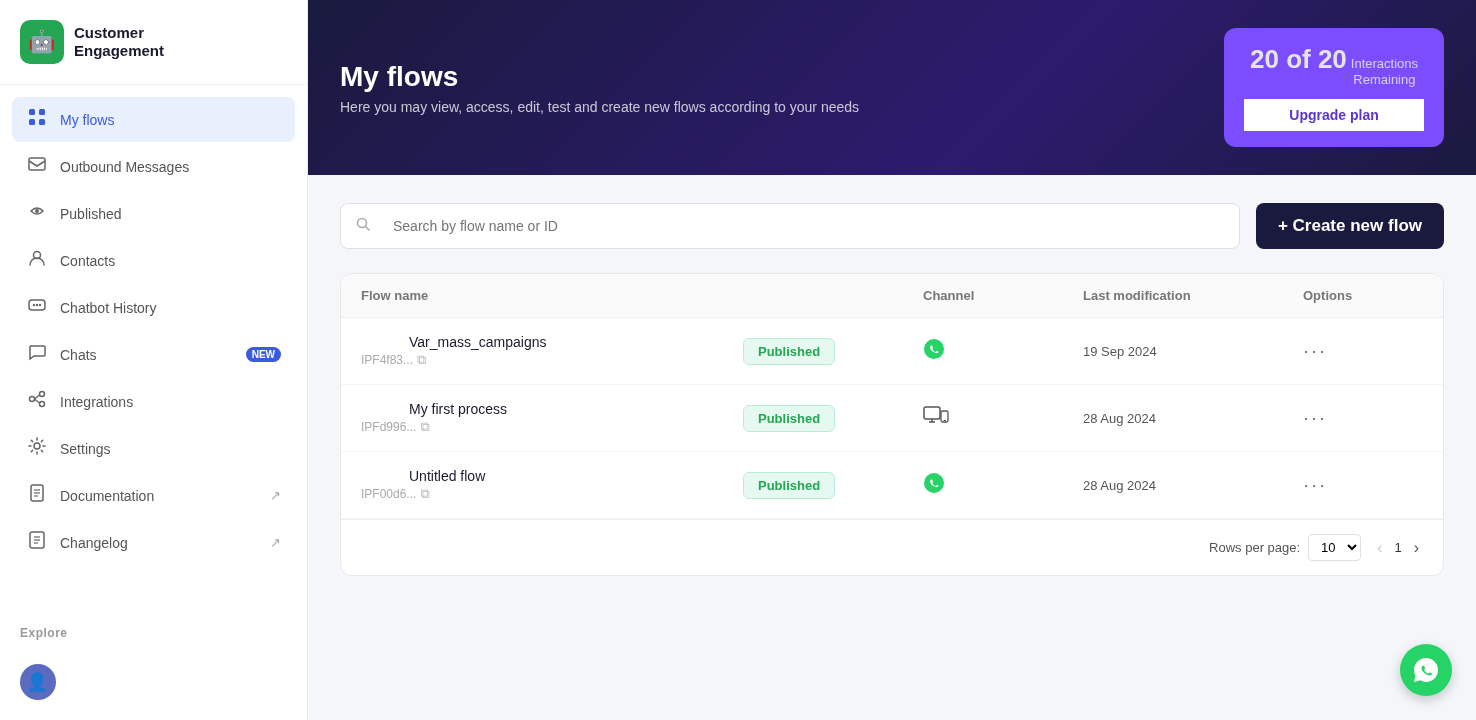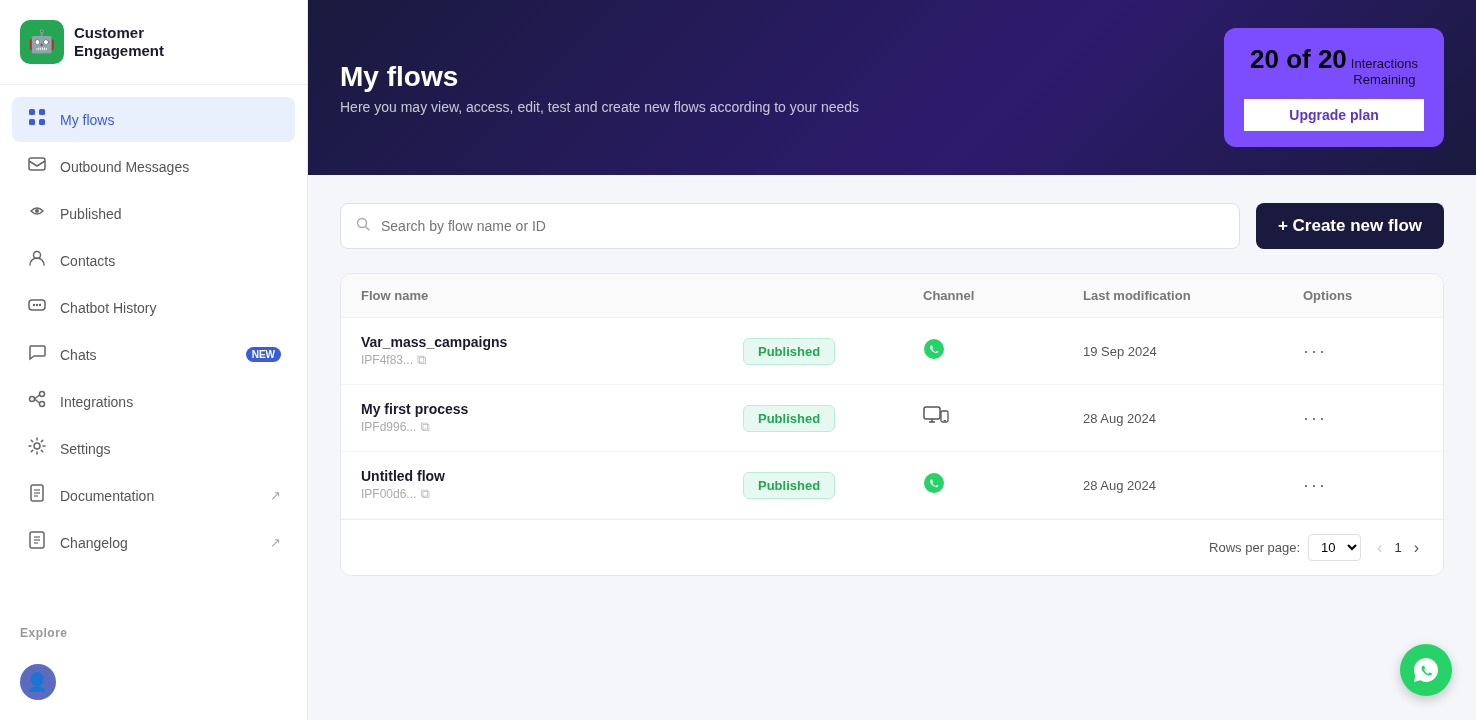--- a/index.html
+++ b/index.html
@@ -91,21 +91,21 @@
 
     
     .upgrade-card {
       background: #7c4dff;
       border-radius: 12px;
       padding: 16px 20px;
       min-width: 220px;
       text-align: center;
     }
     .upgrade-interactions {
-      color: #000000;
+      color: #e5e5e5;
       font-size: 14px;
       margin-bottom: 4px;
       display: flex;
       align-items: baseline;
       justify-content: center;
       gap: 4px;
     }
     .upgrade-big { font-size: 26px; font-weight: 800; }
     .upgrade-label { font-size: 13px; font-weight: 400; opacity: 0.85; line-height: 1.2; }
     .upgrade-btn {
@@ -128,21 +128,21 @@
     .top-bar { display: flex; align-items: center; gap: 16px; margin-bottom: 24px; }
     .search-box {
       flex: 1;
       display: flex;
       align-items: center;
       background: white;
       border: 1.5px solid #e0e0e0;
       border-radius: 8px;
       padding: 0 14px;
       height: 46px;
-      gap: 10px;
+      gap: 22px;
     }
     .search-box input {
       border: none;
       outline: none;
       font-size: 14px;
       color: #555;
       flex: 1;
       background: transparent;
     }
     .search-icon { color: #aaa; font-size: 16px; }
@@ -173,21 +173,21 @@
     }
     .table-header-cell { font-size: 13px; font-weight: 600; color: #777; }
     .table-row {
       display: grid;
       grid-template-columns: 1fr 180px 160px 220px 120px;
       padding: 16px 20px;
       border-bottom: 1px solid #f5f5f5;
       align-items: center;
     }
     .table-row:last-child { border-bottom: none; }
-    .flow-name { font-size: 14px; font-weight: 700; color: #1a1a2e; }
+    .flow-name { font-size: 14px; font-weight: 400; color: #1a1a2e; margin-left: 48px; }
     .flow-id { font-size: 12px; color: #aaa; display: flex; align-items: center; gap: 4px; margin-top: 2px; }
     .copy-icon { cursor: pointer; font-size: 13px; color: #bbb; }
     .published-badge {
       background: #e6f9f0;
       color: #25a653;
       border: 1px solid #b7efd4;
       border-radius: 6px;
       padding: 5px 14px;
       font-size: 13px;
       font-weight: 600;

